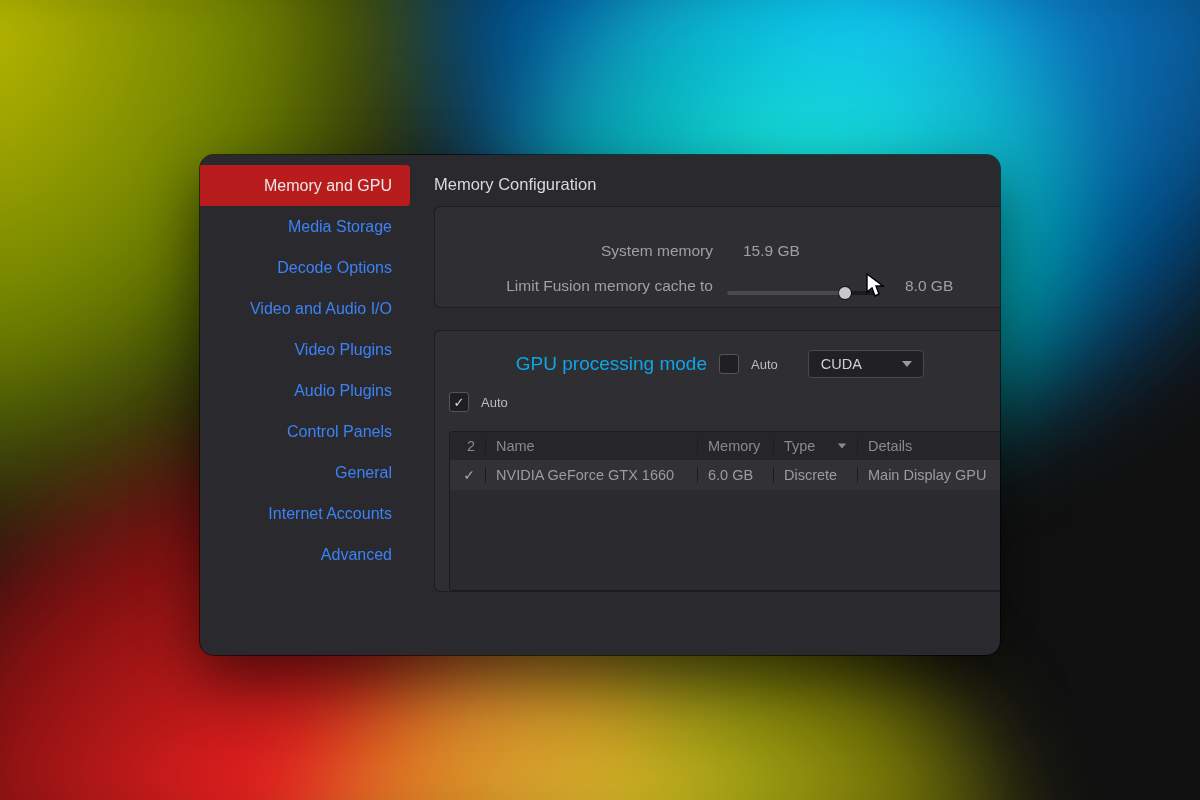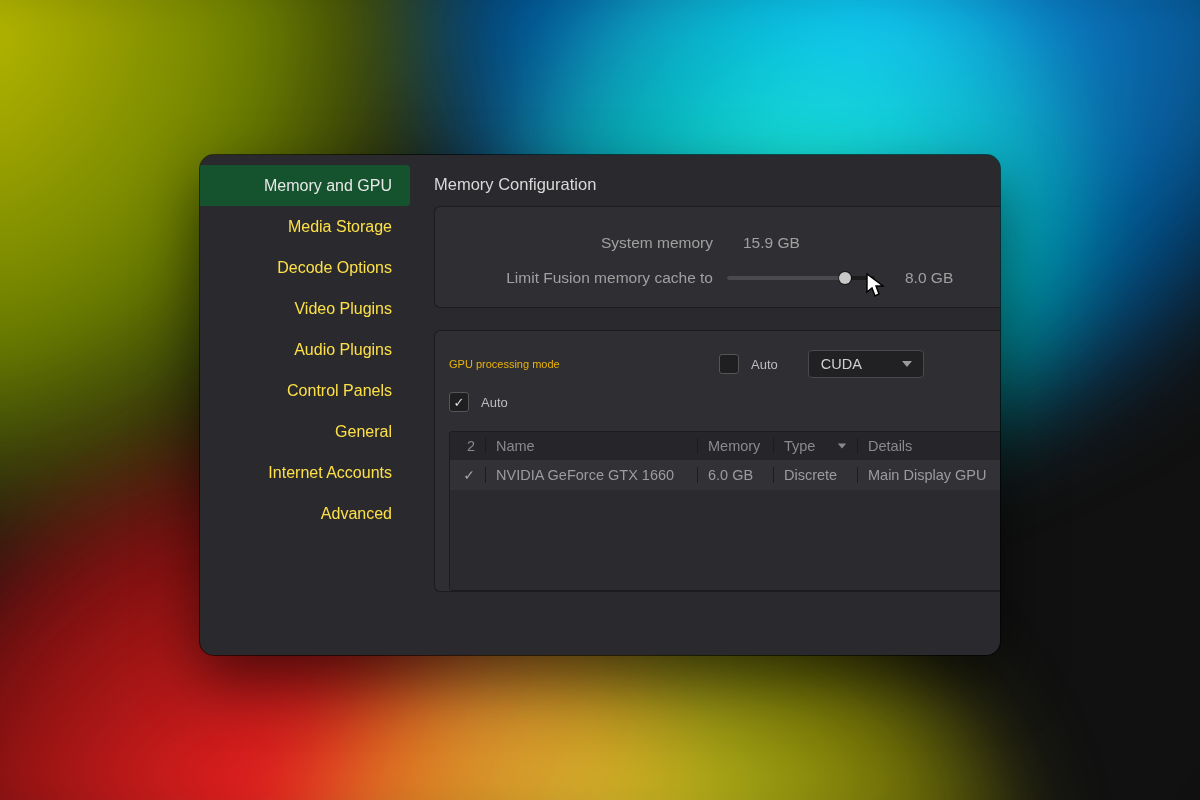--- a/index.html
+++ b/index.html
@@ -63,25 +63,25 @@
     flex: 0 0 210px;
     padding-top: 10px;
     box-sizing: border-box;
   }
   .sidebar .item {
     height: 41px;
     line-height: 41px;
     padding-right: 18px;
     text-align: right;
     font-size: 16px;
-    color: #fde047;
+    color: #3b82f6;
     cursor: default;
   }
   .sidebar .item.active {
-    background: #14532d;
+    background: #b91c1c;
     color: #e8e8e8;
     font-weight: 500;
     border-radius: 0 4px 4px 0;
     position: relative;
   }
 
   
   .main {
     flex: 1 1 auto;
     padding: 16px 0 0 24px;
@@ -100,21 +100,21 @@
     border-radius: 6px 0 0 6px;
     background: #2f2f33;
     padding: 18px 20px 16px 20px;
     margin-right: 0;
     margin-bottom: 22px;
   }
 
   
   .mem-row {
     display: flex;
-    align-items: center;
+    align-items: flex-end;
     height: 35px;
     gap: 14px;
   }
   .mem-label {
     flex: 0 0 258px;
     text-align: right;
     color: #a0a0a0;
     font-size: 15.5px;
   }
   .mem-value {
@@ -151,23 +151,23 @@
 
   
   .gpu-row {
     display: flex;
     align-items: center;
     height: 38px;
     gap: 12px;
   }
   .gpu-label {
     flex: 0 0 258px;
-    text-align: left;
-    color: #eab308;
-    font-size: 11px;
+    text-align: right;
+    color: #0ea5e9;
+    font-size: 19px;
   }
   .checkbox {
     width: 18px; height: 18px;
     border: 1px solid #555;
     border-radius: 3px;
     background: #1f1f22;
     display: inline-flex;
     align-items: center;
     justify-content: center;
     color: #ddd;
@@ -259,20 +259,21 @@
   <div class="blob b3"></div>
   <div class="blob b4"></div>
 </div>
 
 <div class="window">
 
   <div class="sidebar">
     <div class="item active">Memory and GPU</div>
     <div class="item">Media Storage</div>
     <div class="item">Decode Options</div>
+    <div class="item">Video and Audio I/O</div>
     <div class="item">Video Plugins</div>
     <div class="item">Audio Plugins</div>
     <div class="item">Control Panels</div>
     <div class="item">General</div>
     <div class="item">Internet Accounts</div>
     <div class="item">Advanced</div>
   </div>
 
   <div class="main">
 

